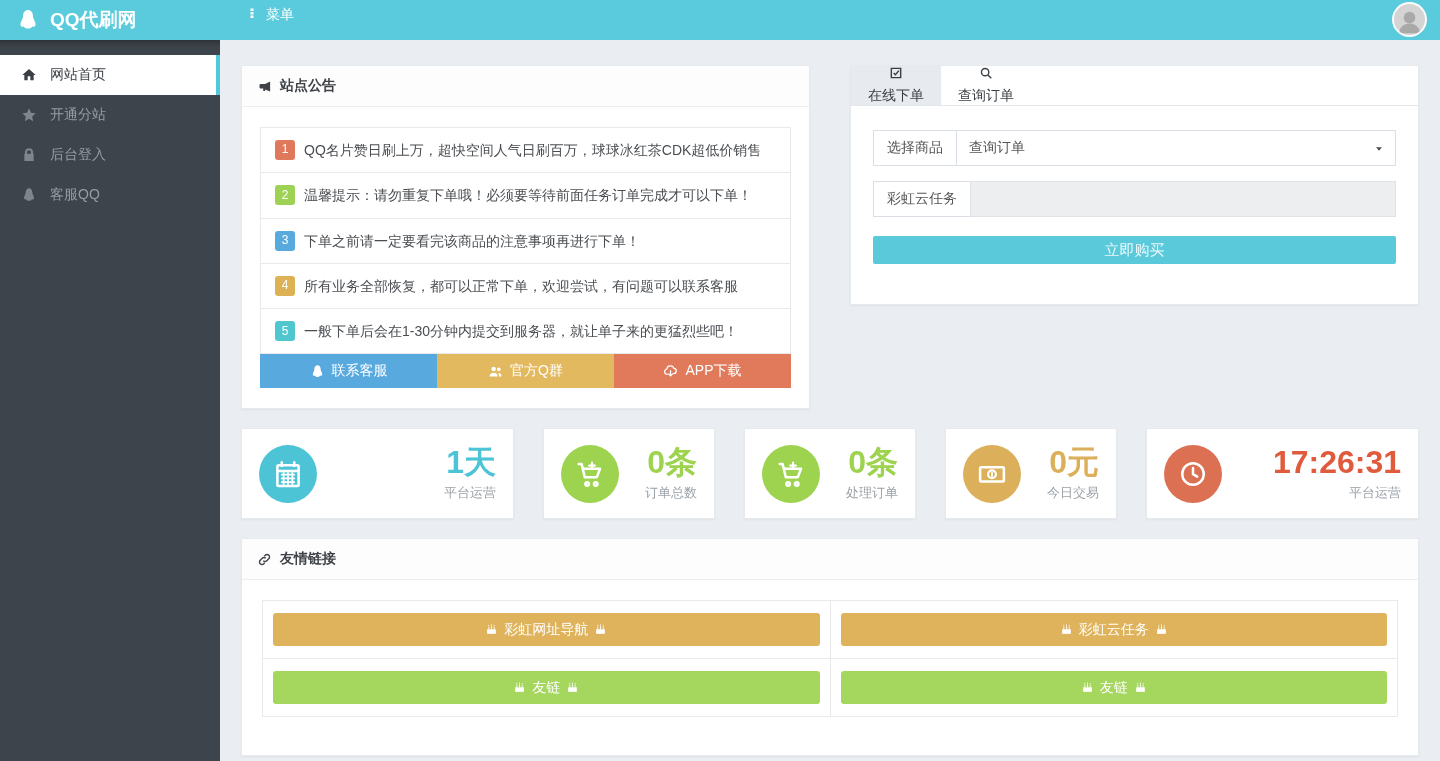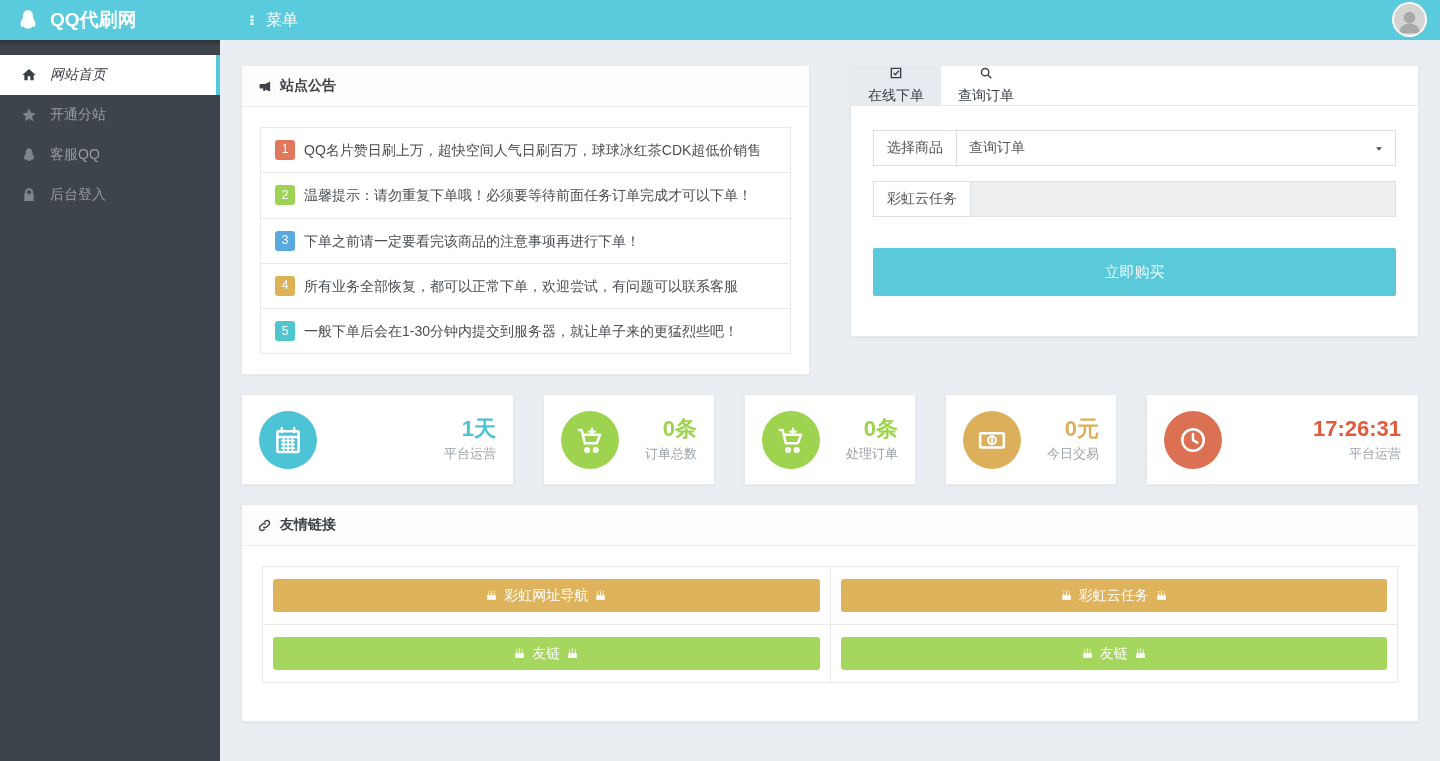--- a/index.html
+++ b/index.html
@@ -4,31 +4,31 @@
 <style>
   * { margin:0; padding:0; box-sizing:border-box; }
   html,body { width:1440px; height:761px; overflow:hidden; }
   body { background:#eaedf1; font-family:"Liberation Sans","DejaVu Sans",sans-serif; color:#4a4e52; }
   svg { display:block; }
 
   
   .topbar { position:absolute; top:0; left:0; width:1440px; height:40px; background:#59cbdc; z-index:20; display:flex; align-items:center; }
   .brand { width:220px; height:40px; display:flex; align-items:center; gap:10px; padding-left:16px; color:#fff; font-size:19px; font-weight:bold; }
   .brand svg { width:24px; height:24px; fill:#fff; }
-  .topmenu { display:flex; align-items:center; gap:8px; margin-left:16px; color:#fff; font-size:16px; cursor:pointer; height:28px; padding:0 10px; }
+  .topmenu { display:flex; gap:8px; margin-left:16px; color:#fff; font-size:14px; cursor:pointer; height:28px; padding:0 10px; }
   .topmenu svg { width:12px; height:14px; fill:#fff; }
   .avatar { position:absolute; right:13px; top:2px; width:35px; height:35px; border-radius:50%; background:#d4d4d4; border:2px solid rgba(255,255,255,.9); overflow:hidden; cursor:pointer; }
   .avatar svg { width:31px; height:31px; fill:#a9a9a9; margin:2px auto 0; }
 
   
   .sidebar { position:absolute; top:40px; left:0; bottom:0; width:220px; background:#3e444b; box-shadow:inset 0 8px 7px -7px rgba(0,0,0,.45); z-index:10; }
   .side-menu { padding-top:15px; list-style:none; }
   .side-item { height:40px; display:flex; align-items:center; gap:13px; padding-left:21px; font-size:14px; color:#969ca4; cursor:pointer; position:relative; }
   .side-item svg { width:16px; height:16px; fill:#7e858d; }
-  .side-item.active { background:#fff; color:#3a3f45;font-style:italic; }
+  .side-item.active { background:#fff; color:#3a3f45; }
   .side-item.active svg { fill:#3a3f45; }
   .side-item.active::after { content:""; position:absolute; right:0; top:0; bottom:0; width:4px; background:#4fc8da; }
 
   
   .content { position:absolute; left:220px; top:40px; right:0; bottom:0; padding:25px 21px; }
   .panel { background:#fff; border:1px solid #e7eaed; box-shadow:0 1px 2px rgba(0,0,0,.05); }
   .panel-header { display:flex; align-items:center; gap:8px; padding:11px 15px; font-size:14px; font-weight:bold; color:#3f4347; border-bottom:1px solid #eceef0; background:#fdfdfe; }
   .panel-header svg { width:15px; height:15px; fill:#3f4347; }
 
   .row1 { display:flex; gap:40px; align-items:flex-start; }
@@ -49,30 +49,30 @@
   .tabs { display:flex; height:40px; border-bottom:1px solid #e4e7ea; }
   .tab { display:flex; align-items:center; gap:7px; padding:0 17px; font-size:14px; color:#3a3f45; cursor:pointer;flex-direction:column; }
   .tab.active { background:#e7eaee; }
   .tab svg { width:14px; height:14px; stroke:#3a3f45; fill:none; stroke-width:2.4; }
   .order-body { padding:24px 22px 40px; }
   .igroup { display:flex; height:36px; margin-bottom:15px; }
   .iaddon { display:flex; align-items:center; padding:0 13px; border:1px solid #d9dfe4; border-right:none; background:#fff; color:#555; font-size:14px; white-space:nowrap; }
   .iselect { flex:1; position:relative; border:1px solid #d9dfe4; display:flex; align-items:center; padding:0 12px; color:#555; font-size:14px; cursor:pointer; background:#fff; }
   .iselect svg { position:absolute; right:11px; top:13px; width:10px; height:10px; fill:#454b52; }
   .iprice { flex:1; border:1px solid #dfe3e6; background:#eceeef; font-size:14px; padding:0 12px; color:#555; }
-  .buy-btn { width:100%; height:48px; margin-top:16px; background:#5ac9da; border:none; border-radius:2px; color:rgba(255,255,255,.88); font-size:15px; cursor:pointer; font-family:inherit; }
+  .buy-btn { width:100%; height:28px; margin-top:4px; background:#5ac9da; border:none; border-radius:2px; color:rgba(255,255,255,.88); font-size:15px; cursor:pointer; font-family:inherit; }
 
   
   .stats { display:flex; gap:29px; margin-top:19px; }
   .stat { background:#fff; border:1px solid #e7eaed; box-shadow:0 1px 2px rgba(0,0,0,.05); height:91px; display:flex; align-items:center; padding:0 17px; }
   .stat.wide { width:273px; } .stat.narrow { width:172px; }
   .stat-circle { width:58px; height:58px; border-radius:50%; display:flex; align-items:center; justify-content:center; }
   .stat-circle svg { width:30px; height:30px; stroke:#fff; fill:none; stroke-width:2; stroke-linecap:round; stroke-linejoin:round; }
   .stat-right { margin-left:auto; text-align:right; }
-  .stat-value { font-size:22px; font-weight:bold; line-height:1.05; }
+  .stat-value { font-size:32px; font-weight:bold; line-height:1.05; }
   .stat-label { font-size:13px; color:#9ba1a7; margin-top:4px; }
   .st-cyan  .stat-circle{background:#4cc4d6} .st-cyan  .stat-value{color:#4cc4d6}
   .st-green .stat-circle{background:#9ed34f} .st-green .stat-value{color:#9ed34f}
   .st-gold  .stat-circle{background:#dcb05a} .st-gold  .stat-value{color:#dcb05a}
   .st-red   .stat-circle{background:#dc7053} .st-red   .stat-value{color:#e05a3c}
 
   
   .links-panel { margin-top:19px; }
   .links-body { padding:20px 20px 38px; }
   .links-table { width:100%; border-collapse:collapse; }
@@ -197,29 +197,29 @@
       <span>网站首页</span>
     </li>
     <li class="side-item">
       <svg>
           <use href="#i-star"></use>
         </svg>
       <span>开通分站</span>
     </li>
     <li class="side-item">
       <svg>
+          <use href="#i-lock"></use>
+        </svg>
+      <span>后台登入</span>
+    </li>
+    <li class="side-item">
+      <svg>
           <use href="#i-qq"></use>
         </svg>
       <span>客服QQ</span>
-    </li>
-    <li class="side-item">
-      <svg>
-          <use href="#i-lock"></use>
-        </svg>
-      <span>后台登入</span>
     </li>
   </ul>
 </nav>
 
 <main class="content">
 
   <div class="row1">
 
     <section class="panel">
       <div class="panel-header">
@@ -244,20 +244,40 @@
           </li>
           <li class="ann-item">
             <span class="badge bc3">4</span>
             <span>所有业务全部恢复，都可以正常下单，欢迎尝试，有问题可以联系客服</span>
           </li>
           <li class="ann-item">
             <span class="badge bc4">5</span>
             <span>一般下单后会在1-30分钟内提交到服务器，就让单子来的更猛烈些吧！</span>
           </li>
         </ul>
+        <div class="ann-btns">
+          <button class="ann-btn ab0">
+            <svg>
+                <use href="#i-qq"></use>
+              </svg>
+            <span>联系客服</span>
+          </button>
+          <button class="ann-btn ab1">
+            <svg>
+                <use href="#i-users"></use>
+              </svg>
+            <span>官方Q群</span>
+          </button>
+          <button class="ann-btn ab2">
+            <svg style="fill:none">
+                <use href="#i-cloud-dl"></use>
+              </svg>
+            <span>APP下载</span>
+          </button>
+        </div>
       </div>
     </section>
 
     <section class="panel">
       <div class="tabs">
         <div class="tab active">
           <svg>
               <use href="#i-check-sq"></use>
             </svg>
           <span>在线下单</span>

